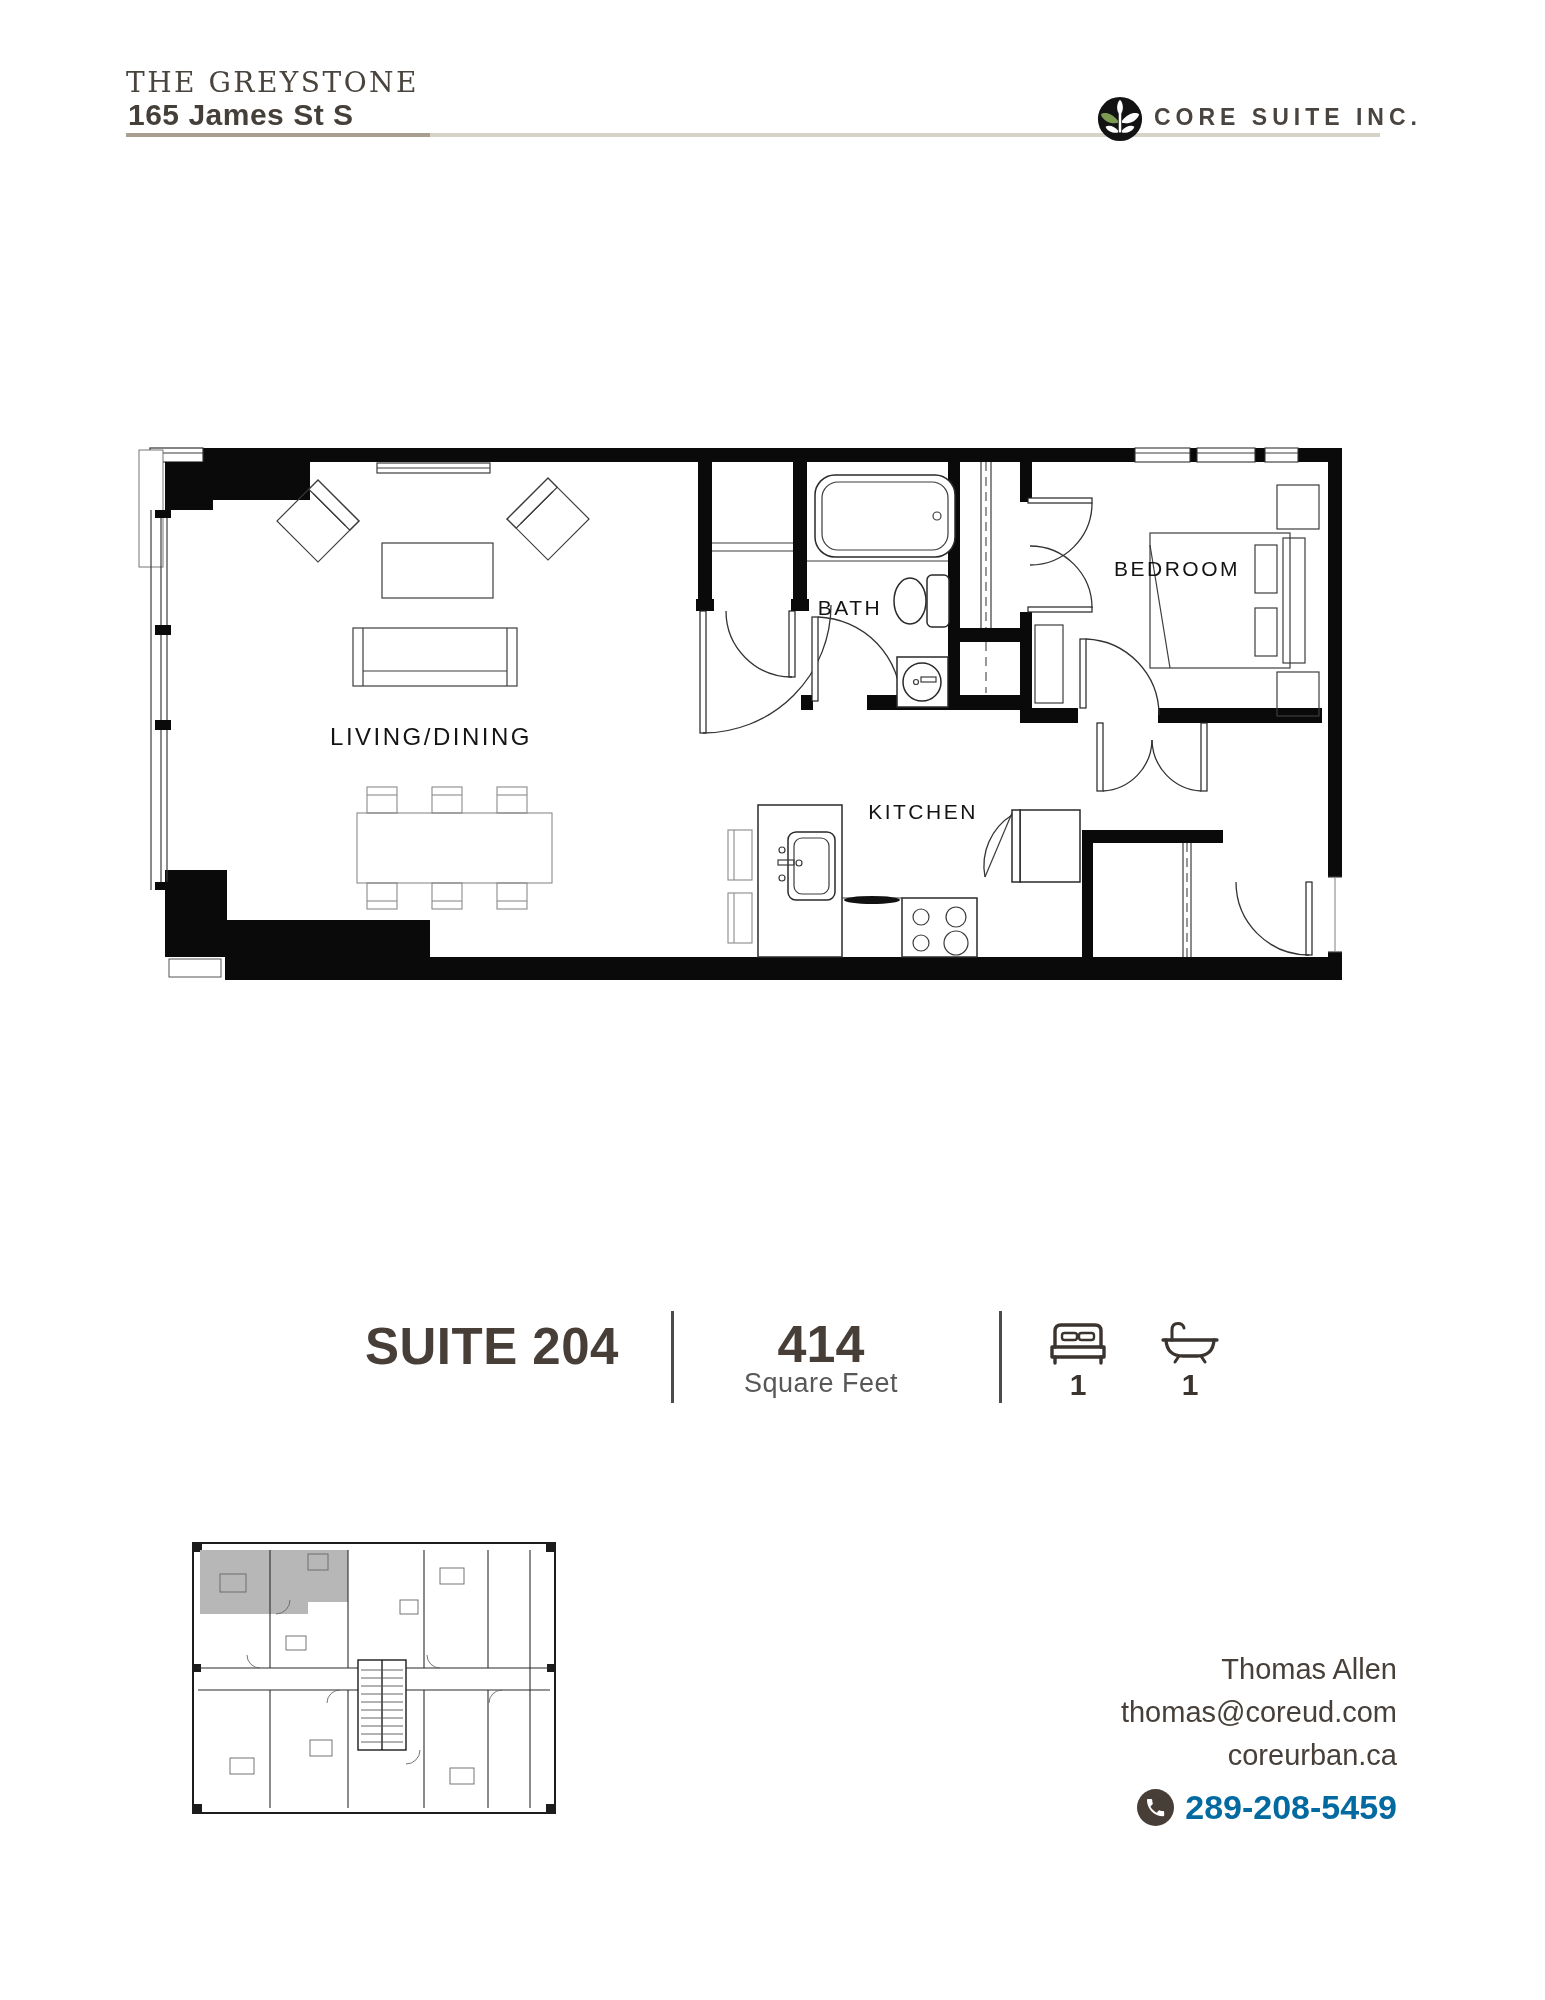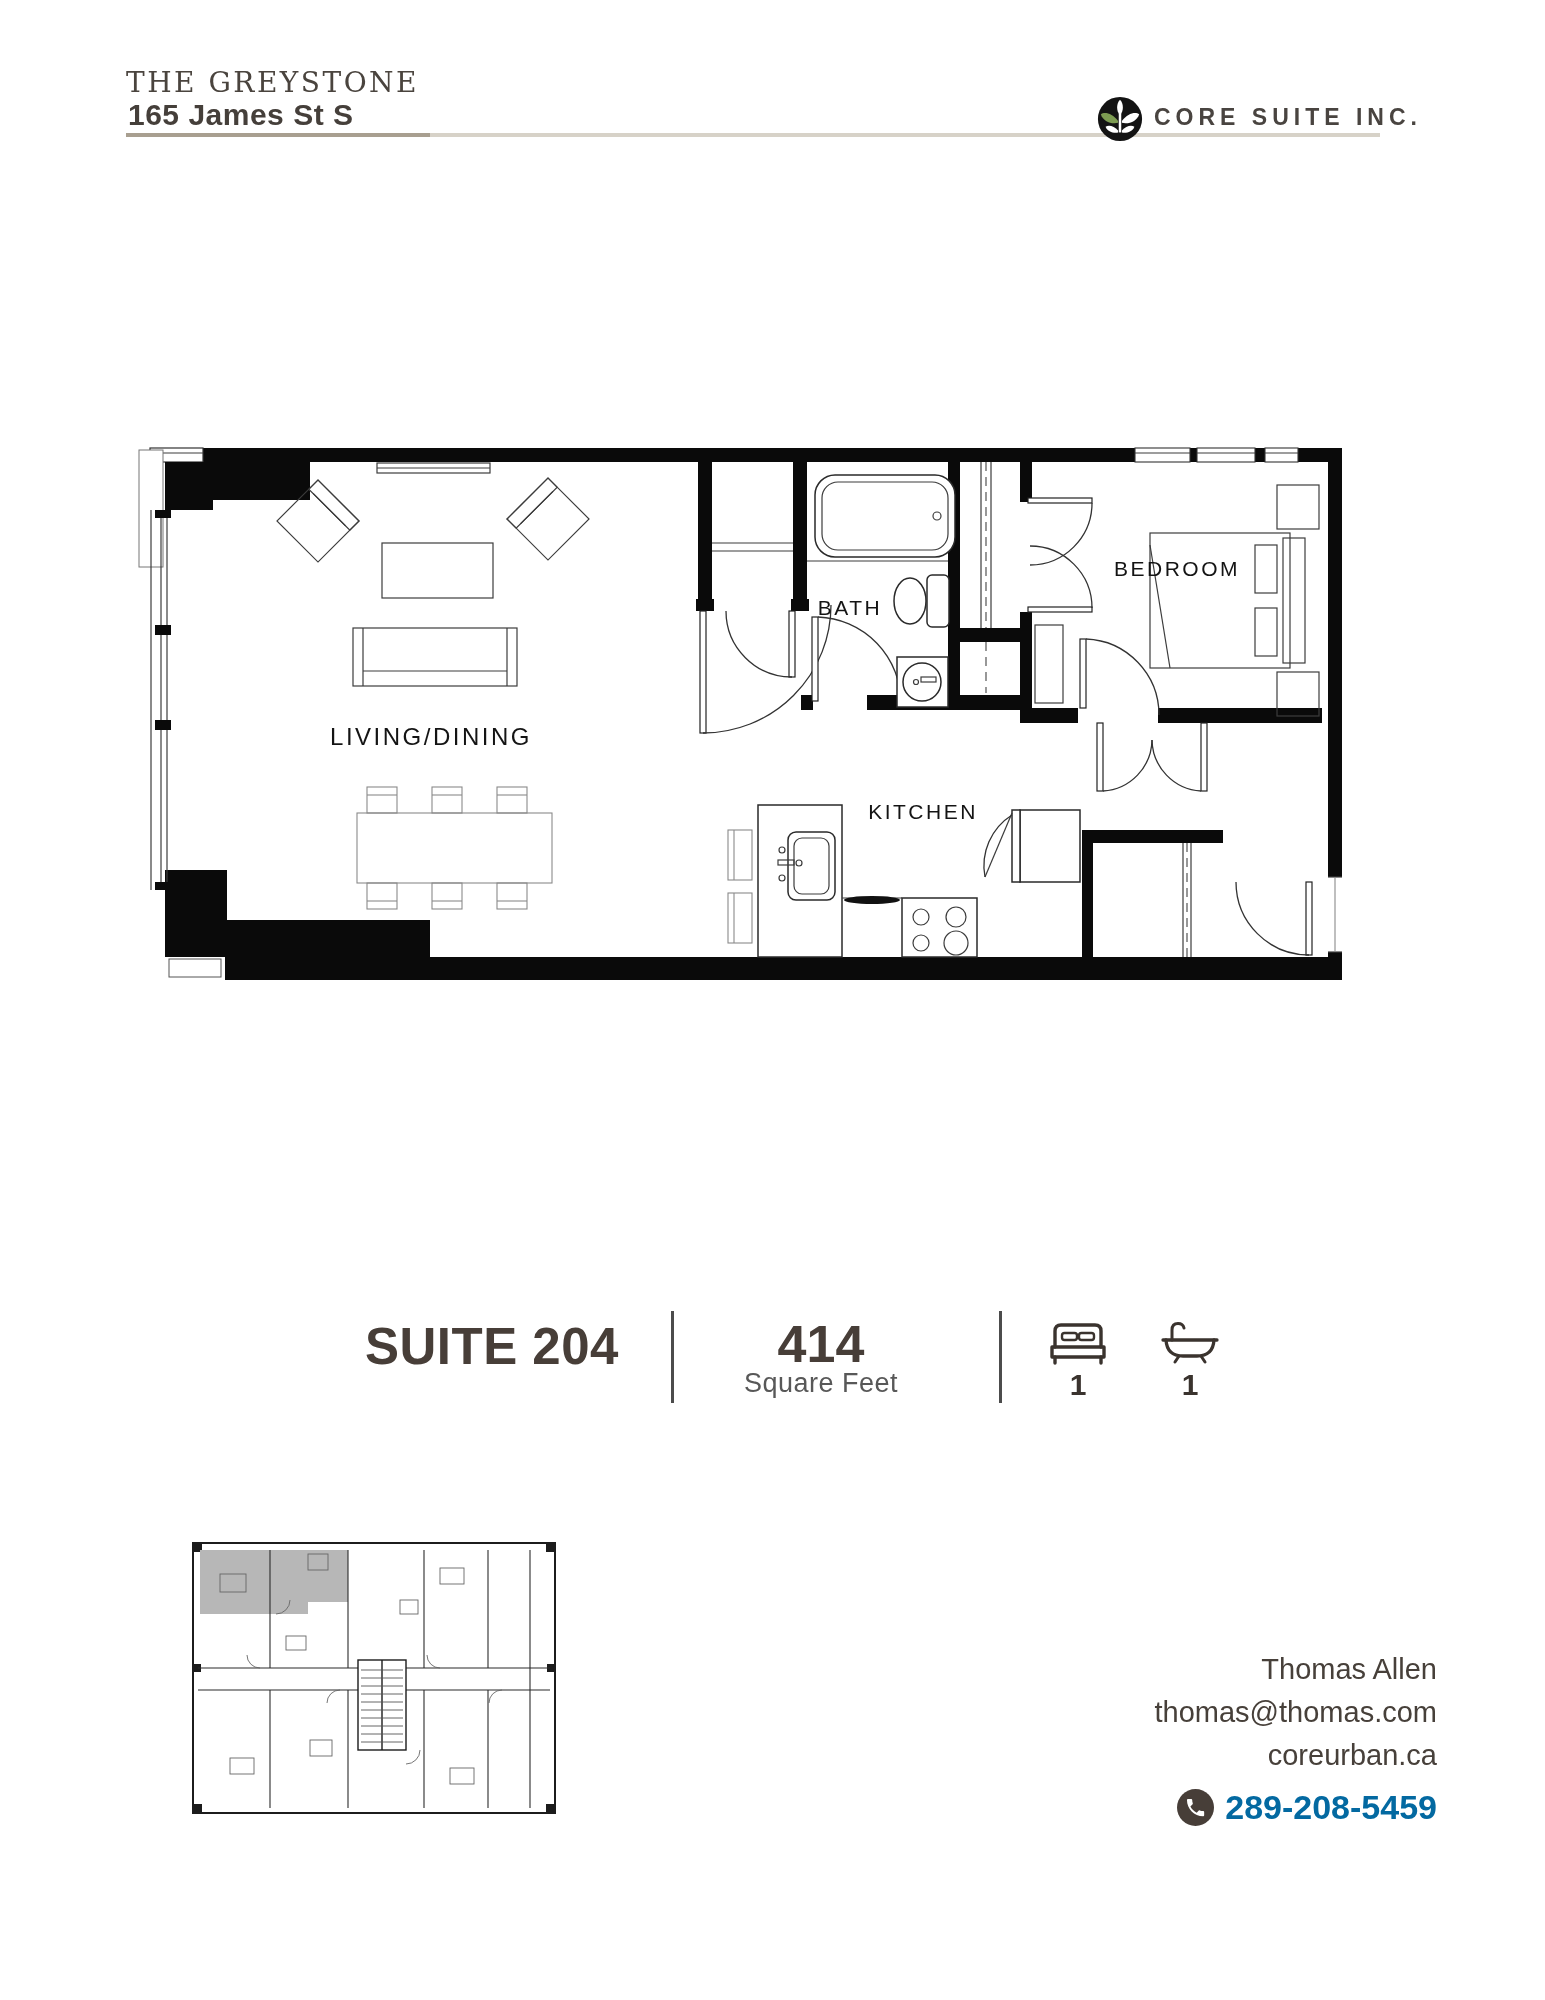--- a/index.html
+++ b/index.html
@@ -59,21 +59,21 @@
     left:727px;top:1368px;width:188px;text-align:center;
     font-size:27px;color:#585858;letter-spacing:.5px;
   }
   .bed-icon{left:1047px;top:1319px;width:62px;height:46px;}
   .bath-icon{left:1158px;top:1318px;width:64px;height:47px;}
   .bed-count{left:1047px;top:1368px;width:62px;text-align:center;font-size:30px;font-weight:bold;color:#3a332e;}
   .bath-count{left:1158px;top:1368px;width:64px;text-align:center;font-size:30px;font-weight:bold;color:#3a332e;}
 
   
   .contact{
-    left:940px;top:1648px;width:497px;text-align:right;
+    left:900px;top:1648px;width:497px;text-align:right;
     font-size:29px;color:#47403a;line-height:43px;
   }
   .phone-row{
     margin-top:9px;display:flex;justify-content:flex-end;align-items:center;gap:11px;
   }
   .phone-badge{width:37px;height:37px;flex:0 0 37px;}
   .phone-number{font-size:34px;font-weight:bold;color:#0369a1;}
 </style>
 </head>
 <body>
@@ -355,21 +355,21 @@
     <path d="M 250 128 A 13 13 0 0 1 237 115"></path>
     <path d="M 312 150 A 13 13 0 0 0 299 163"></path>
     <path d="M 100 60 A 14 14 0 0 1 86 74"></path>
     <path d="M 230 210 A 14 14 0 0 1 216 224"></path>
   </g>
 </svg>
 </div>
 
 <div class="abs contact">
   <div>Thomas Allen</div>
-  <div>thomas@thomas.com</div>
+  <div>thomas@coreud.com</div>
   <div>coreurban.ca</div>
   <div class="phone-row">
     <span class="phone-badge">
       <svg viewBox="0 0 24 24" width="37" height="37">
         <circle cx="12" cy="12" r="12" fill="#473e38"></circle>
         <path fill="#fff" transform="translate(4.6 4.6) scale(0.62)" d="M6.6 10.8c1.4 2.8 3.8 5.1 6.6 6.6l2.2-2.2c.3-.3.7-.4 1-.2 1.1.4 2.3.6 3.6.6.6 0 1 .4 1 1V20c0 .6-.4 1-1 1C10.6 21 3 13.4 3 4c0-.6.4-1 1-1h3.5c.6 0 1 .4 1 1 0 1.2.2 2.4.6 3.6.1.3 0 .7-.2 1l-2.3 2.2z"></path>
       </svg>
     </span>
     <span class="phone-number">289-208-5459</span>
   </div>

